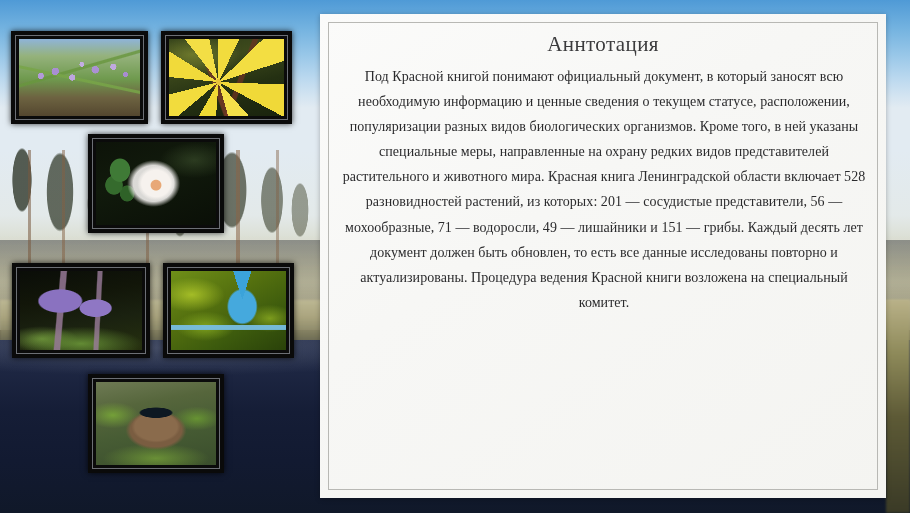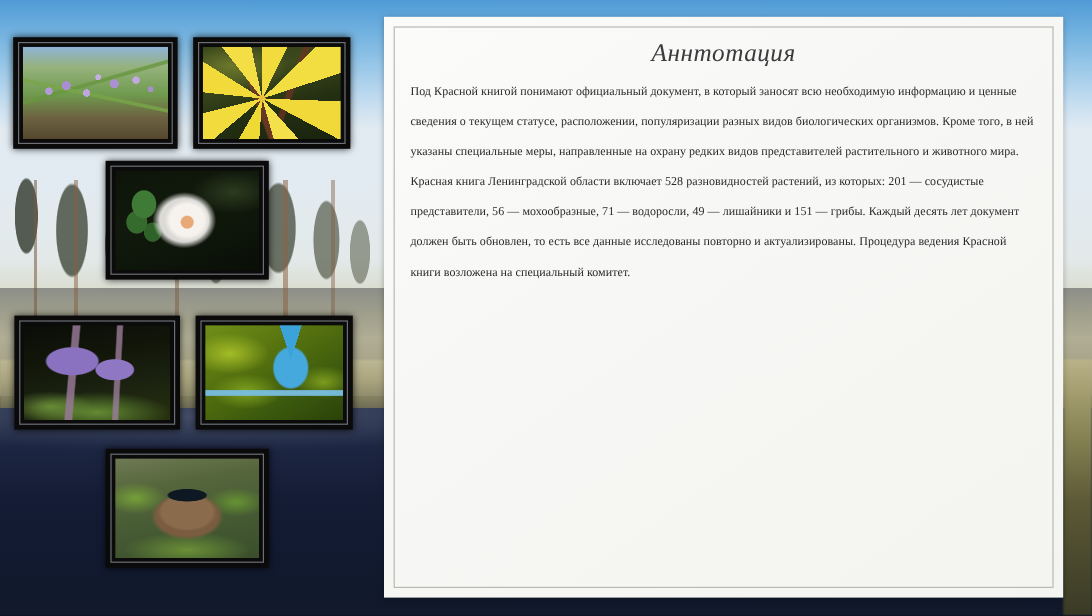--- a/index.html
+++ b/index.html
@@ -217,30 +217,29 @@
     pointer-events: none;
   }
   #panel-title {
     position: absolute;
     left: 0; top: 18px; width: 100%;
     text-align: center;
     font-family: "Liberation Serif", serif;
     font-size: 21px;
     color: #3b3b3d;
     letter-spacing: .4px;
-    font-style: italic;
   }
   #panel-body {
     position: absolute;
     left: 22px; top: 50px; right: 20px;
     font-family: "Liberation Serif", serif;
-    font-size: 10px;
+    font-size: 14px;
     line-height: 25.1px;
     color: #2b2b2d;
-    text-align: left;
+    text-align: center;
     white-space: pre-line;
     letter-spacing: .05px;
   }
 </style>
 </head>
 <body>
 
 <div id="slide">
 
   <div class="bg-layer bg-sky"></div>

